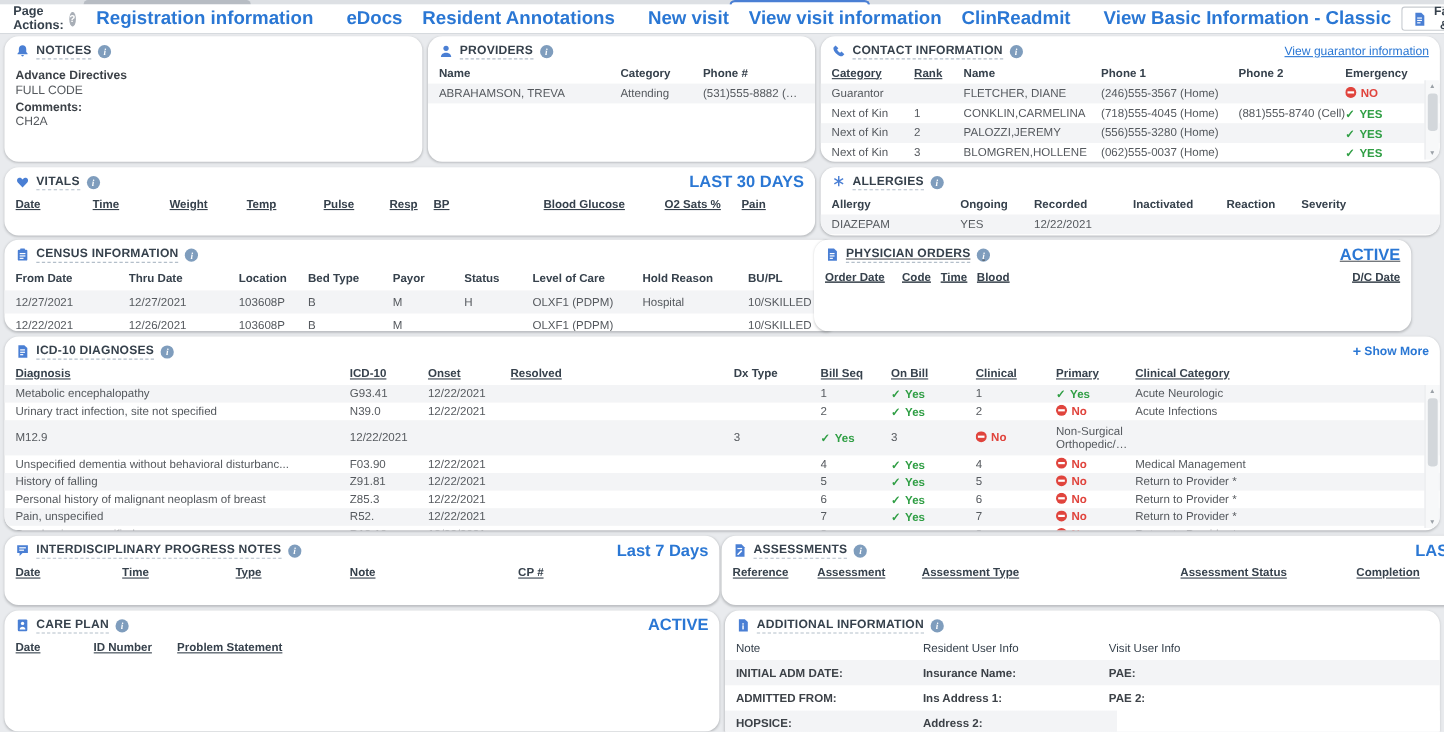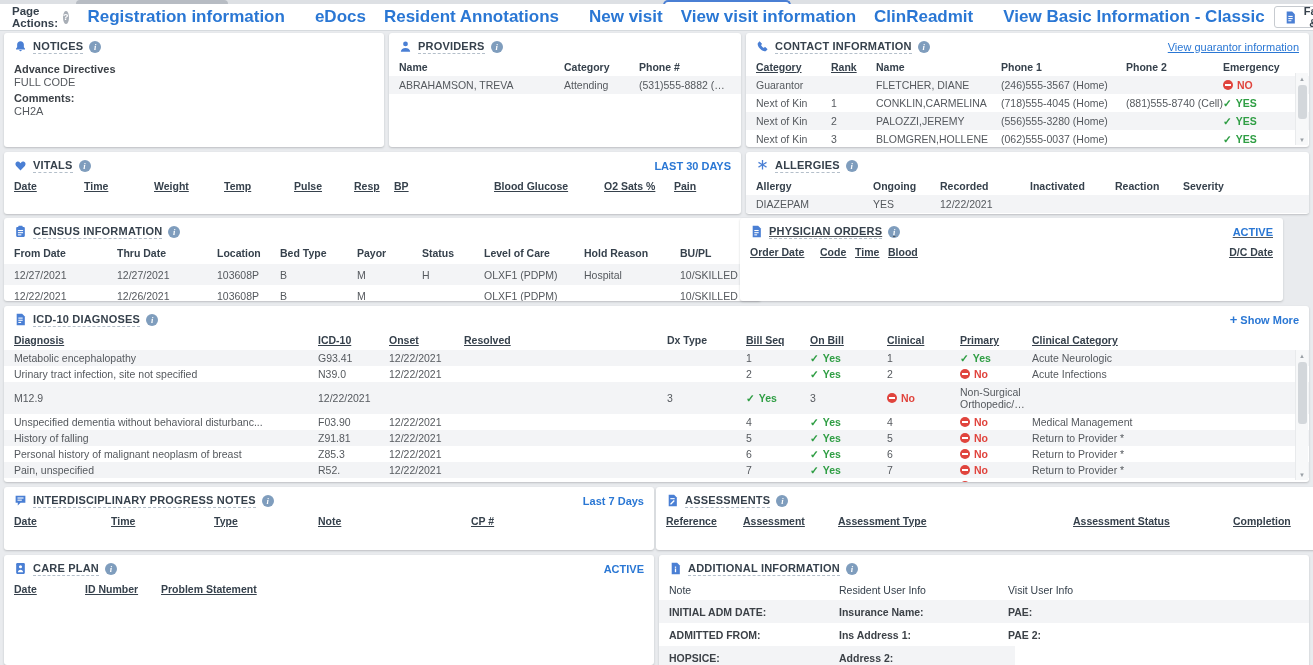--- a/index.html
+++ b/index.html
@@ -20,25 +20,25 @@
   .pa-label { font-weight:bold; color:#36414c; font-size:11.5px; margin-right:5px; }
   .help-icon { width:13px; height:13px; border-radius:50%; background:#a8aeb6; color:#fff;
     font-size:9px; font-weight:bold; display:inline-flex; align-items:center; justify-content:center; margin-right:10px; }
   .tb-link { color:#2a77d4; font-weight:bold; font-size:17px; margin:0 9px; white-space:nowrap; cursor:pointer; }
   .tb-sep { width:1px; height:16px; background:#d9dde1; margin:0 6px; }
   .fs-btn { margin-left:auto; display:inline-flex; align-items:center; gap:7px; height:22px;
     border:1px solid #c7cbd0; border-radius:3px; background:#fff; padding:0 9px; cursor:pointer;
     font-weight:bold; color:#36414c; font-size:11px; }
   .fs-caret { color:#5f6368; font-size:9px; }
   
-  .panel { position:absolute; background:#fff; border-radius:3px; box-shadow:0 1px 2px rgba(60,64,67,.25); overflow:hidden; }
+  .panel { position:absolute; background:#fff; border-radius:13px; box-shadow:0 1px 2px rgba(60,64,67,.25); overflow:hidden; }
   .phead { display:flex; align-items:center; gap:6px; padding:7px 10px 4px 10px; height:24px; }
   .ptitle { font-weight:bold; font-size:11px; color:#36414c; letter-spacing:.2px;
     border-bottom:1px dashed #b4bfca; padding-bottom:1px; white-space:nowrap; }
-  .pright { margin-left:auto; color:#2a77d4; font-weight:bold; font-size:11px; white-space:nowrap; }
+  .pright { margin-left:auto; color:#2a77d4; font-weight:bold; font-size:15px; white-space:nowrap; }
   .plink { margin-left:auto; color:#2a77d4; font-size:11px; text-decoration:underline; white-space:nowrap; cursor:pointer; }
   .show-more { margin-left:auto; color:#2a77d4; font-weight:bold; font-size:11px; display:inline-flex; align-items:center; gap:3px; cursor:pointer; }
   .plus-glyph { font-size:13px; font-weight:bold; }
   .picon { width:13px; height:13px; flex:none; }
   .info-icon { width:12px; height:12px; flex:none; border-radius:50%; background:#7f9dbd; color:#fff;
     font-size:8.5px; font-family:"Liberation Serif", serif; font-style:italic; font-weight:bold;
     display:inline-flex; align-items:center; justify-content:center; }
   
   .thead, .trow { display:grid; align-items:center; padding:0 10px; white-space:nowrap; }
   .thead { height:19px; }

